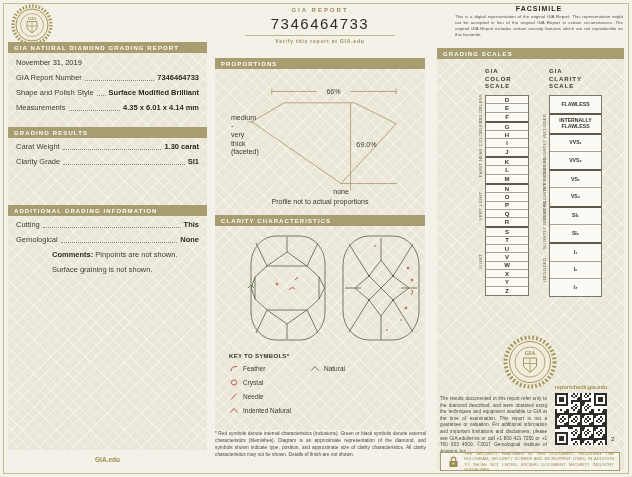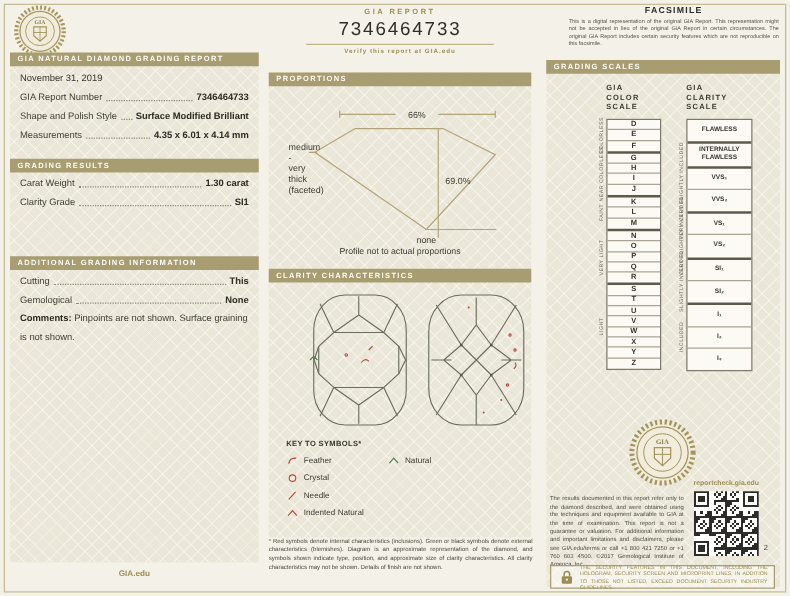--- a/index.html
+++ b/index.html
@@ -21,21 +21,21 @@
        box-sizing:border-box;white-space:nowrap;overflow:hidden;}
 
   
   .content{position:absolute;left:8px;right:8px;}
   .lrow{display:flex;align-items:flex-end;height:15px;font-size:7.5px;color:#3f3d34;
         padding-bottom:3px;box-sizing:border-box;}
   .lrow .lab{white-space:nowrap;}
   .lrow .dots{flex:1;border-bottom:1px dotted #8f8a76;margin:0 3px 1px 3px;}
   .lrow .val{font-weight:bold;color:#2b2922;white-space:nowrap;}
   .daterow{font-size:7.5px;height:15px;display:flex;align-items:flex-end;padding-bottom:3px;box-sizing:border-box;}
-  .comments{font-size:7.5px;line-height:15px;color:#3f3d34;}
+  .comments{font-size:7.5px;line-height:15px;color:#3f3d34;margin-left:36px;}
   .comments b{color:#2b2922;}
 
   .gold{color:#9c8d51;}
 
   
   .logo-word{position:absolute;left:57px;top:2px;font-family:"Liberation Serif","DejaVu Serif",serif;
              font-size:31px;font-weight:bold;color:#1f1e1a;letter-spacing:2px;}
   .logo-reg{font-size:9px;vertical-align:18px;letter-spacing:0;}
   .topcenter{position:absolute;left:215px;top:7px;width:210px;text-align:center;}
   .rep-label{font-size:6px;font-weight:bold;letter-spacing:2px;}

